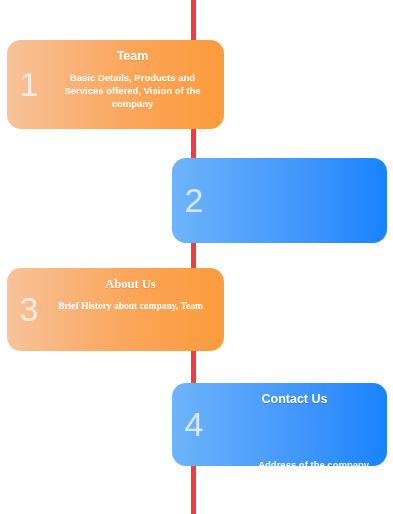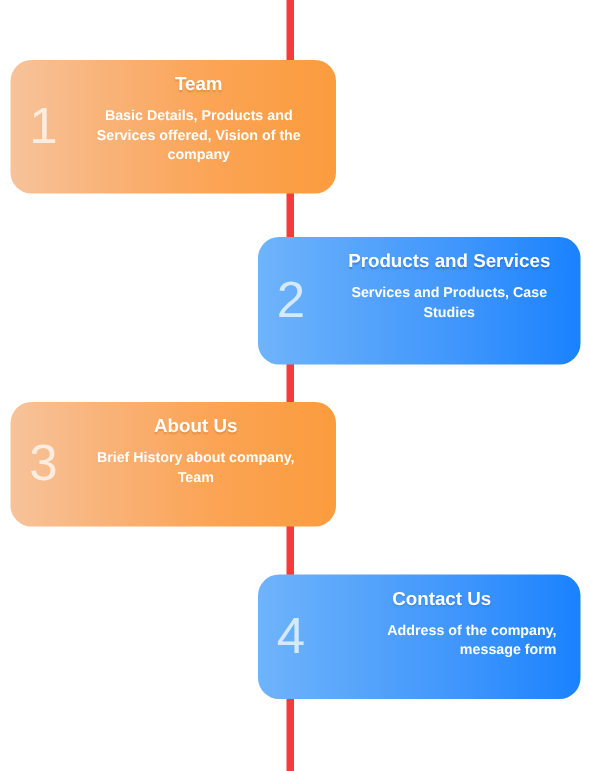--- a/index.html
+++ b/index.html
@@ -103,23 +103,23 @@
   }
   .card.blue .title { text-shadow: 0 1px 1px rgba(20,70,150,0.35); }
 
   
   .card.c1 { top: 40px;  height: 89px; }
   .card.c2 { top: 158px; height: 85px; }
   .card.c3 { top: 268px; height: 83px; }
   .card.c4 { top: 383px; height: 83px; }
 
   .card.c4 .desc { text-align: right; }
-  .card.c4 .body { padding-right: 16px; }
+  .card.c4 .body { padding-right: 16px; gap: 44px; }
   .card.c2 .body { padding-left: 4px; padding-right: 8px; }
-  .card.c3 .body { padding-right: 16px; }
+  .card.c3 .body { padding-right: 16px; font-family: Liberation Serif, serif; }
 </style>
 </head>
 <body>
 
 <div id="diagram">
 
   <div class="spine"></div>
 
   <div class="card orange c1">
     <div class="card-inner">
@@ -127,24 +127,20 @@
       <div class="body">
         <div class="title">Team</div>
         <div class="desc">Basic Details, Products and Services offered, Vision of the company</div>
       </div>
     </div>
   </div>
 
   <div class="card blue c2">
     <div class="card-inner">
       <div class="num">2</div>
-      <div class="body">
-        <div class="title">Products and Services</div>
-        <div class="desc">Services and Products, Case Studies</div>
-      </div>
     </div>
   </div>
 
   <div class="card orange c3">
     <div class="card-inner">
       <div class="num">3</div>
       <div class="body">
         <div class="title">About Us</div>
         <div class="desc">Brief History about company, Team</div>
       </div>

